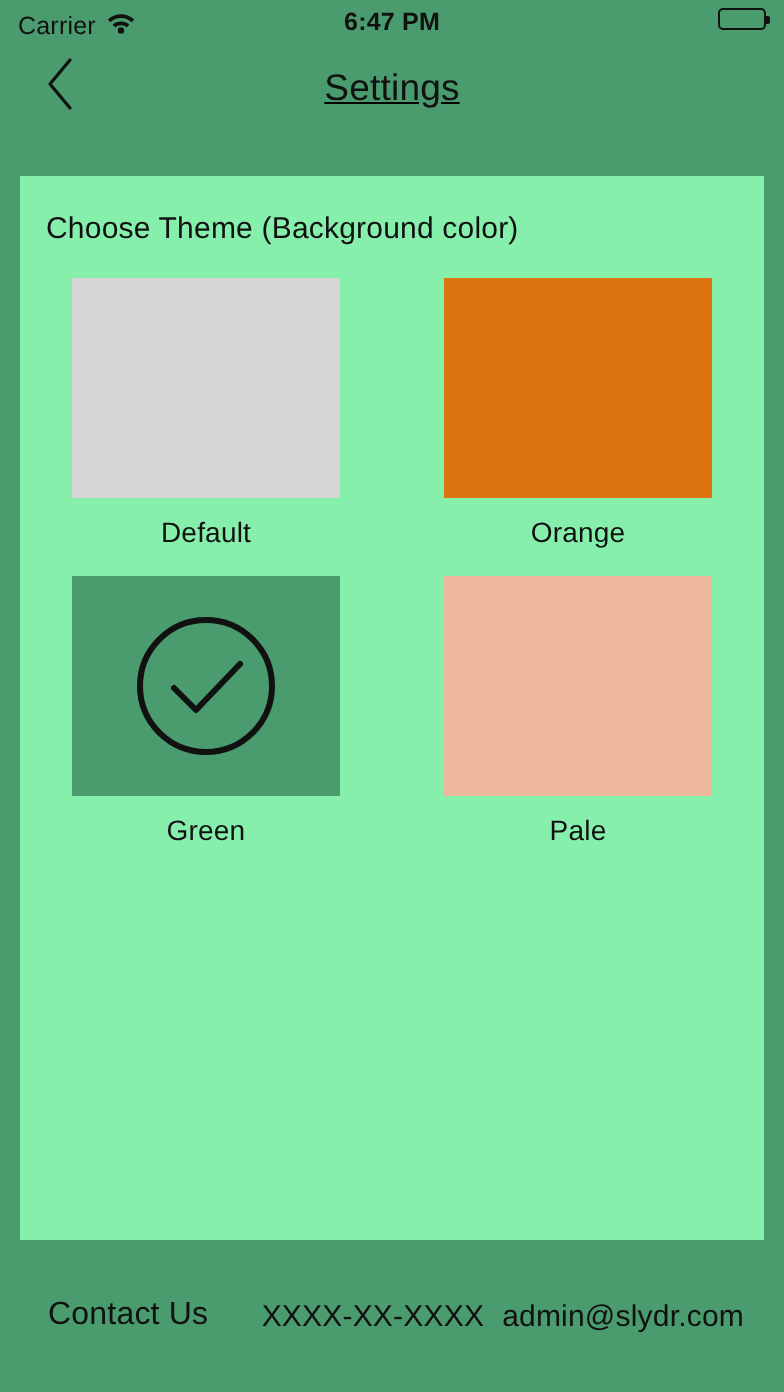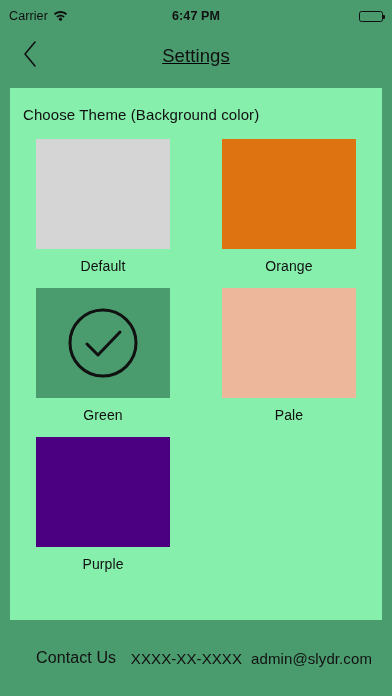--- a/index.html
+++ b/index.html
@@ -10,22 +10,22 @@
   body {
     font-family:"Liberation Sans", sans-serif;
     background:#4a9b6e;
     position:relative;
   }
 
   
   .status-bar {
     height:20px;
     display:flex;
-    align-items:center;
-    padding:16px 9px;
+    align-items:flex-start;
+    padding:4px 9px;
     position:relative;
   }
   .status-left {
     display:flex;
     align-items:center;
     gap:5px;
   }
   .carrier-label {
     font-size:12.5px;
     color:#111;
@@ -135,21 +135,21 @@
     position:absolute;
     inset:0;
     display:flex;
     align-items:center;
     justify-content:center;
   }
 
   
   .footer {
     position:absolute;
-    left:16px; right:0;
+    left:4px; right:0;
     top:620px;
     height:76px;
     padding:0 20px;
     display:flex;
     align-items:center;
     justify-content:space-between;
     text-align:center;
   }
   .contact-label {
     font-size:16px;
@@ -227,24 +227,20 @@
       </div>
       <div class="swatch-label">Green</div>
     </div>
 
     <div class="theme-cell">
       <div class="swatch" style="background: rgb(237, 183, 156);"></div>
       <div class="swatch-label">Pale</div>
     </div>
 
 
-    <div class="theme-cell">
-      <div class="swatch" style="background: rgb(75, 0, 130);"></div>
-      <div class="swatch-label">Purple</div>
-    </div>
 
   </div>
 </div>
 
 <div class="footer">
   <div class="contact-label">Contact Us</div>
   <div class="contact-info">
     <div class="contact-phone">XXXX-XX-XXXX</div>
     <div class="contact-email">admin@slydr.com</div>
   </div>

